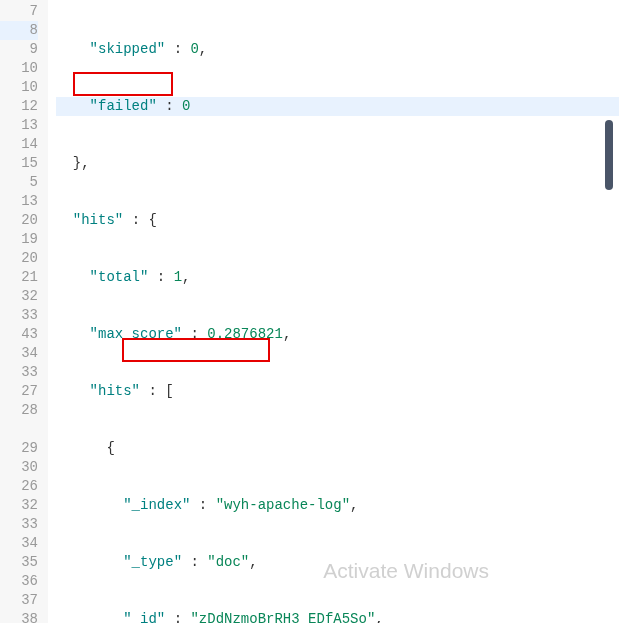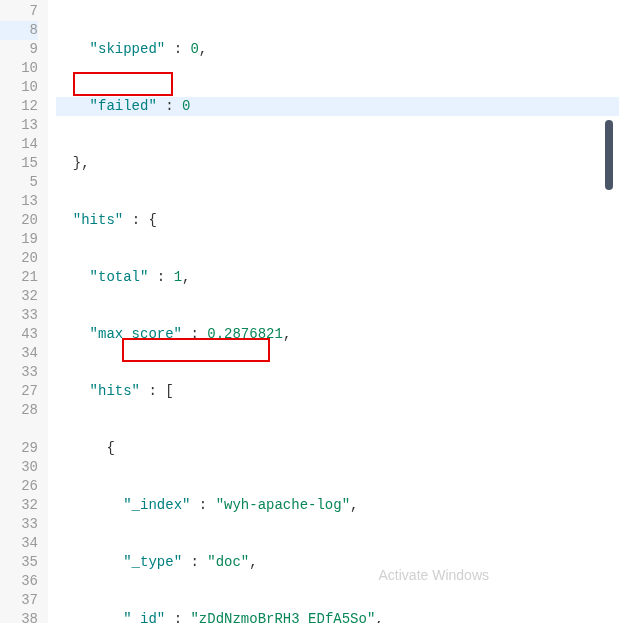--- a/index.html
+++ b/index.html
@@ -96,21 +96,21 @@
     .watermark {
       position: absolute;
       bottom: 40px;
       right: 130px;
       color: #d0d0d0;
       font-family: 'Segoe UI', Arial, sans-serif;
       pointer-events: none;
       z-index: 5;
     }
     .watermark .wm-title {
-      font-size: 14px;
+      font-size: 21px;
       margin-top: 20px;
     }
   </style>
 </head>
 <body>
 
 <div class="editor">
   <div class="gutter">
     <div class="line">7</div>
     <div class="line highlighted">8</div>

